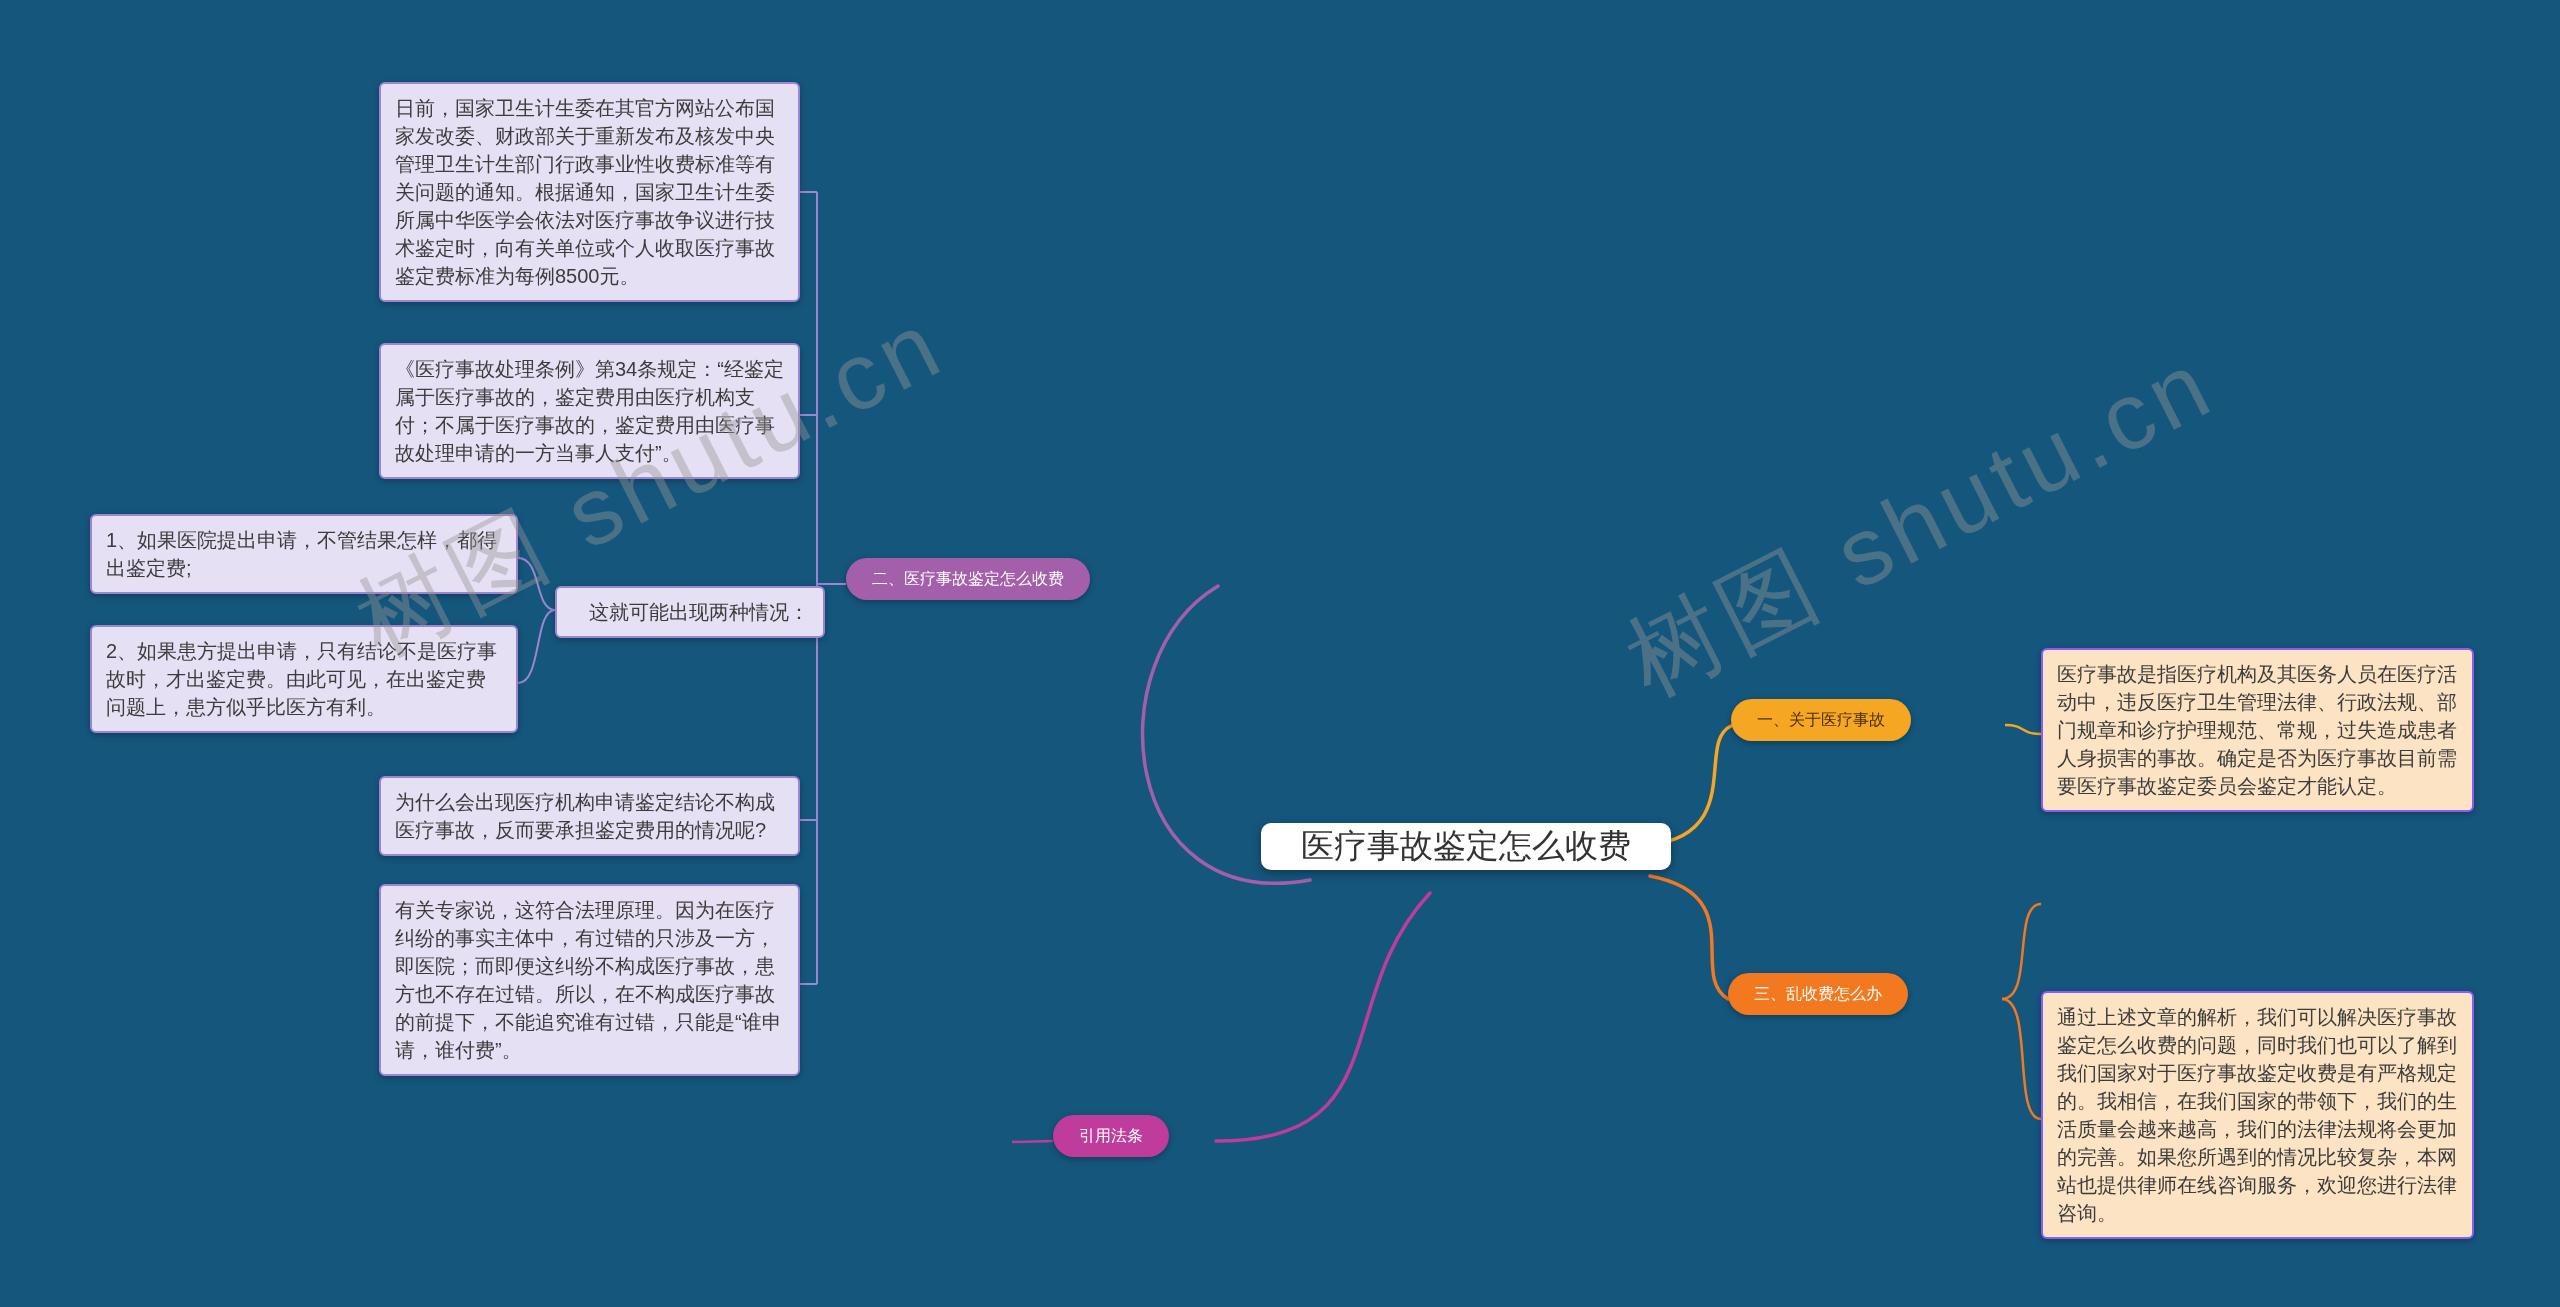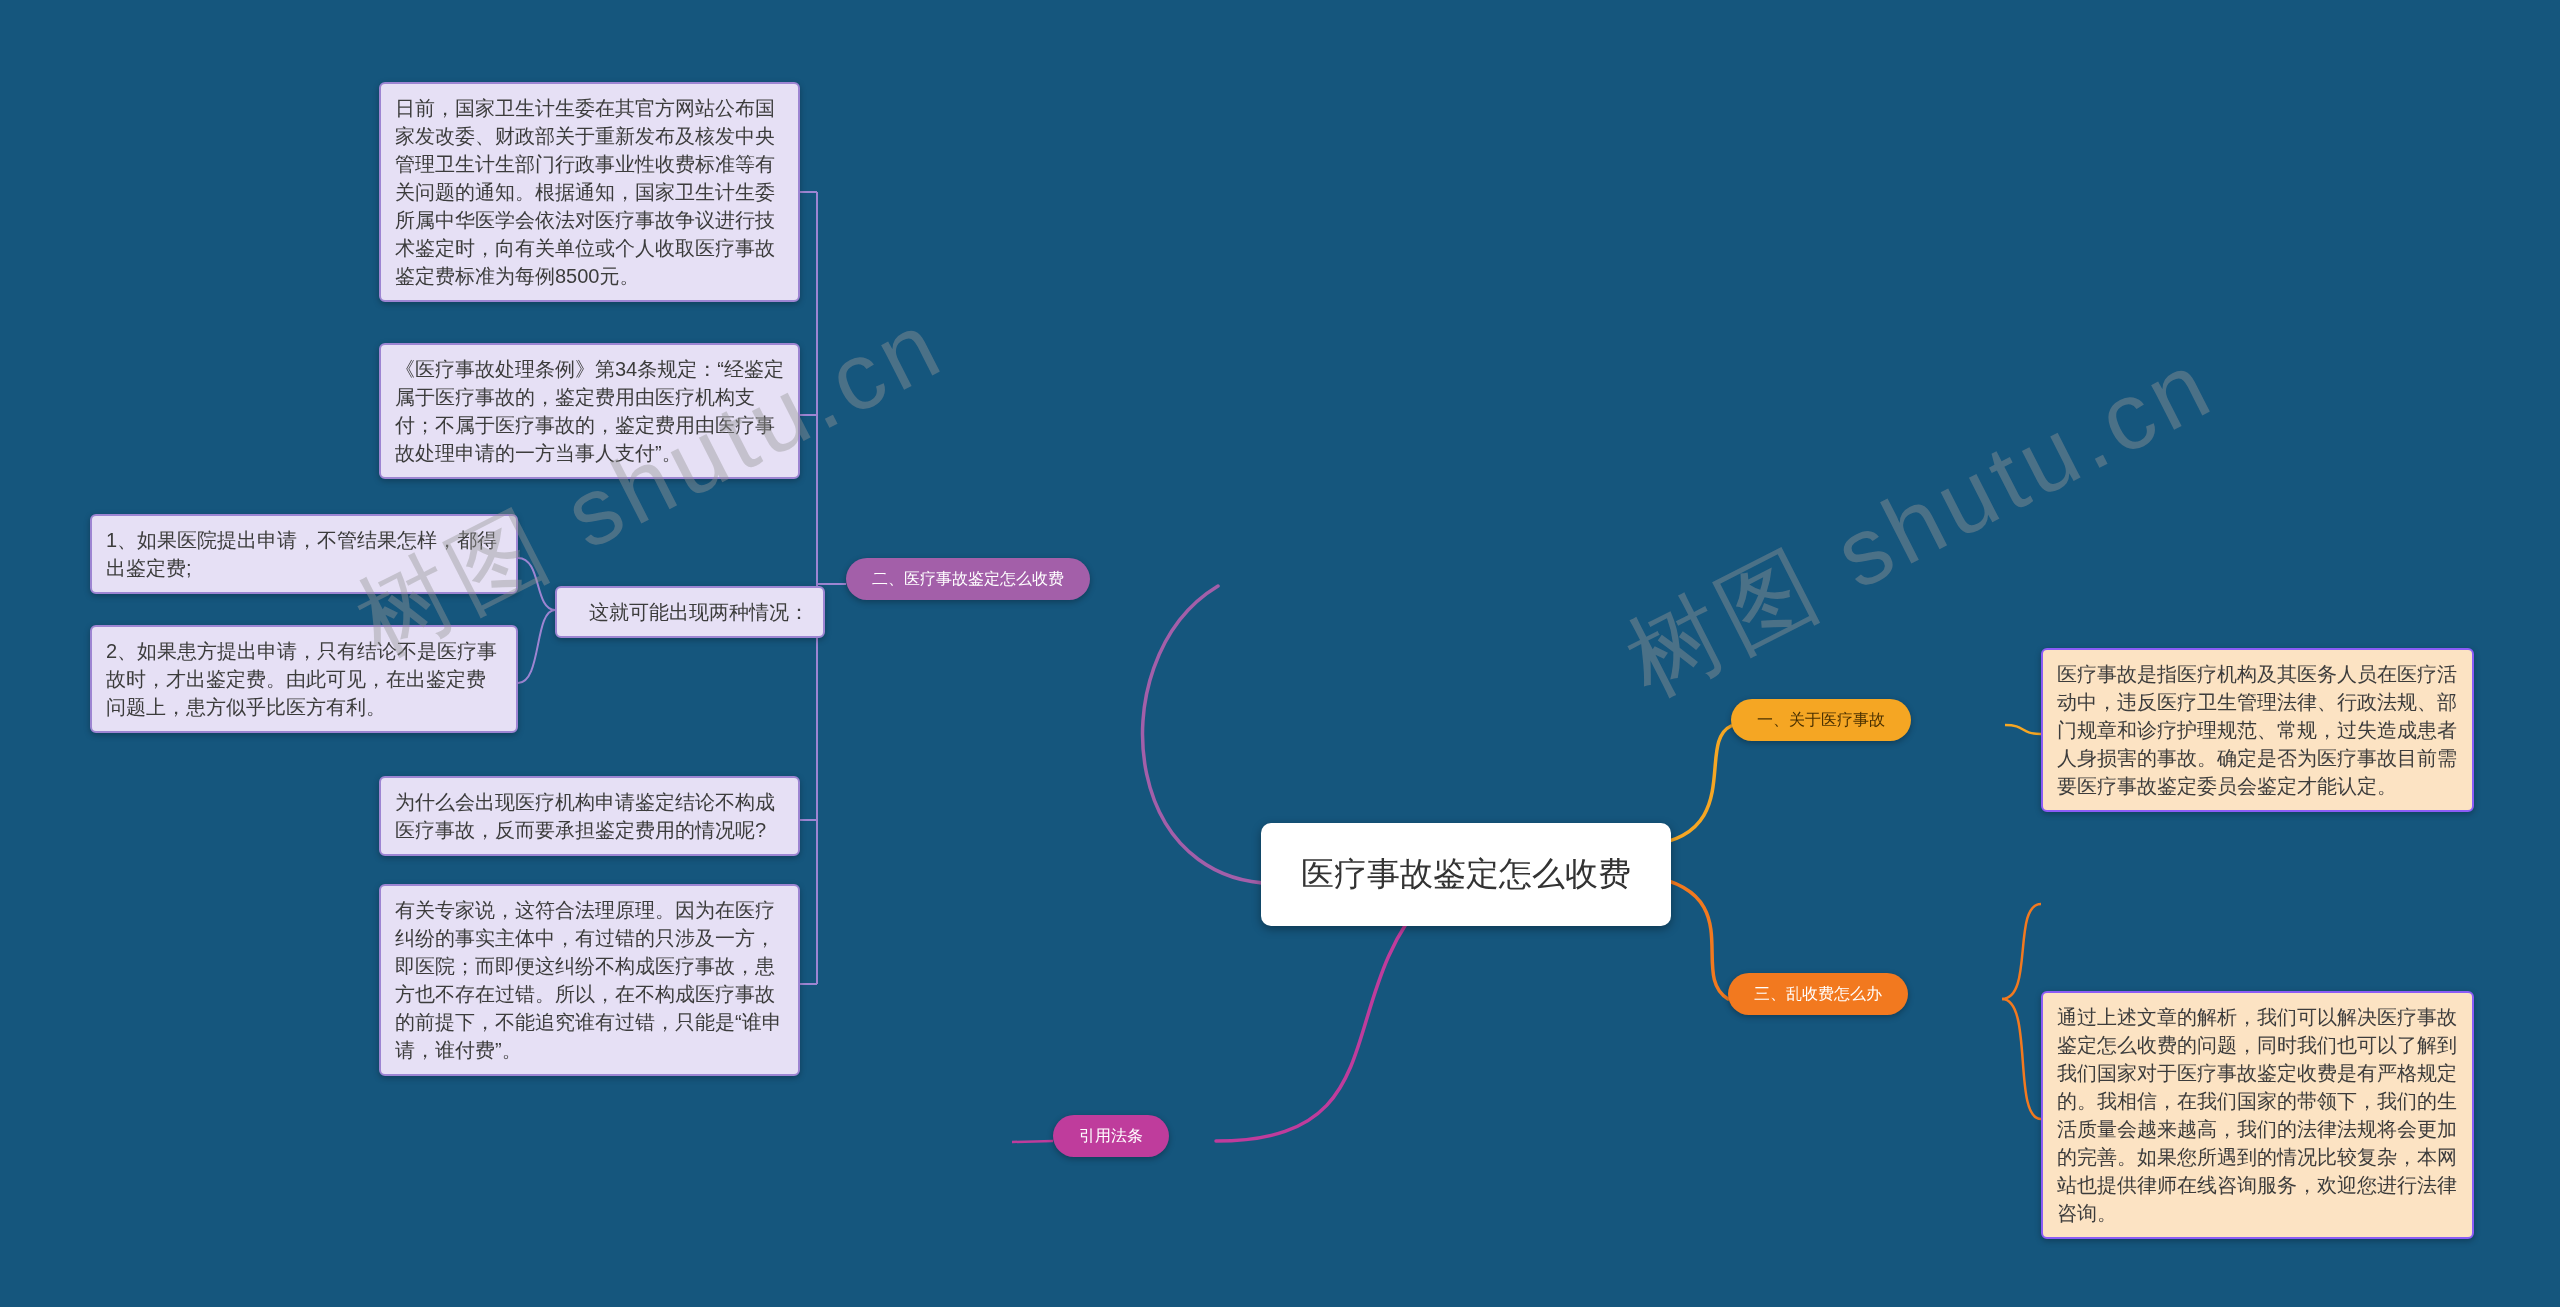--- a/index.html
+++ b/index.html
@@ -26,21 +26,21 @@
     text-align:center;white-space:nowrap;
     box-shadow:0 2px 6px rgba(0,0,0,0.30);
   }
   .pill.fee{background:#A35FA9;color:#ffffff;}
   .pill.about{background:#F5A623;color:#4a3000;}
   .pill.overcharge{background:#F2791F;color:#ffffff;}
   .pill.law{background:#BF3C9C;color:#ffffff;}
   .center-node{
     background:#ffffff;color:#333333;
     font-size:33px;line-height:1.3;
-    padding:30px 40px;border-radius:10px;
+    padding:2px 40px;border-radius:10px;
     white-space:nowrap;
     box-shadow:0 3px 10px rgba(0,0,0,0.35);
   }
   .watermark{
     position:absolute;z-index:5;
     font-size:95px;letter-spacing:6px;white-space:nowrap;
     color:rgba(150,150,150,0.42);
     transform:rotate(-27deg);
     pointer-events:none;user-select:none;
   }

